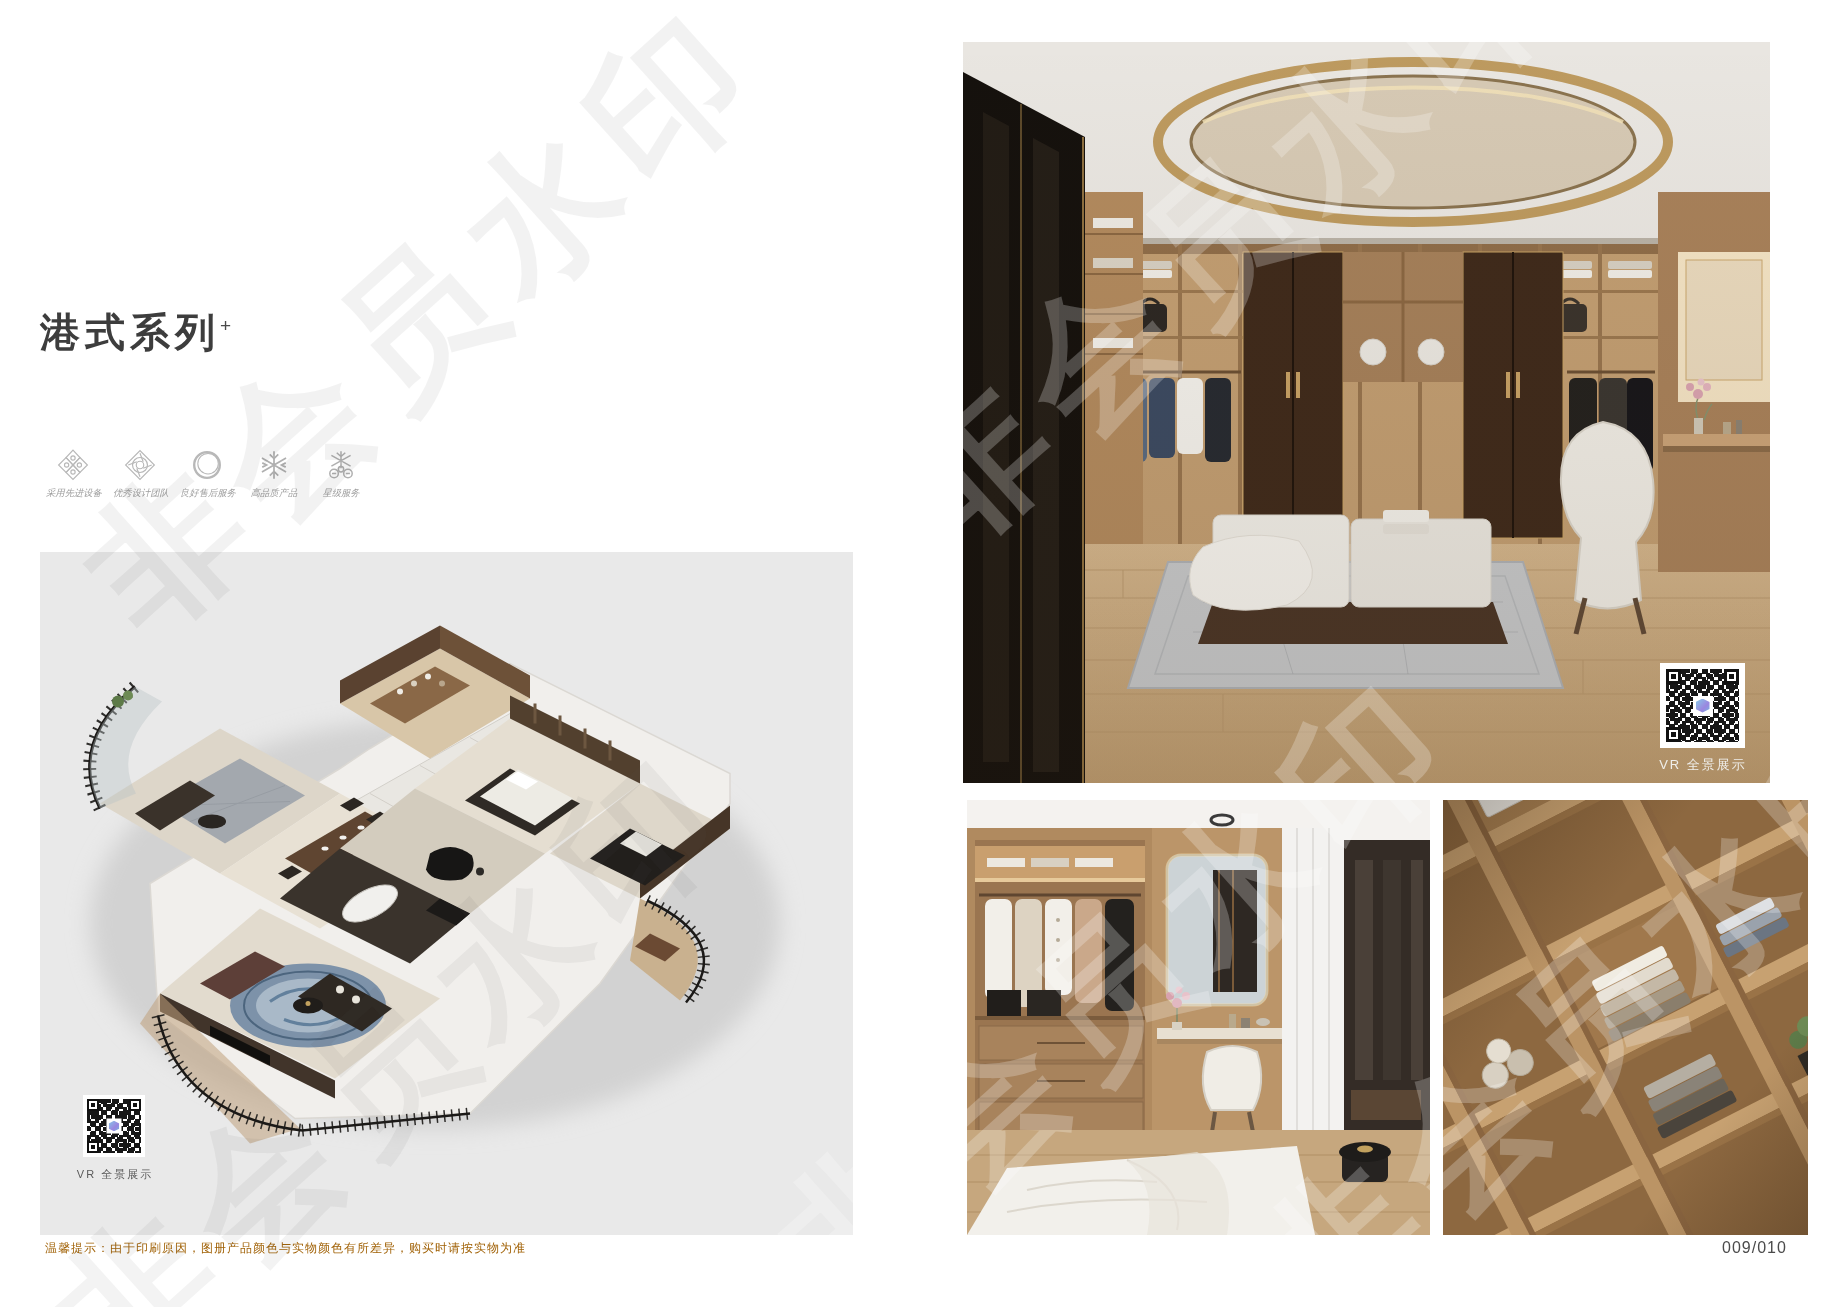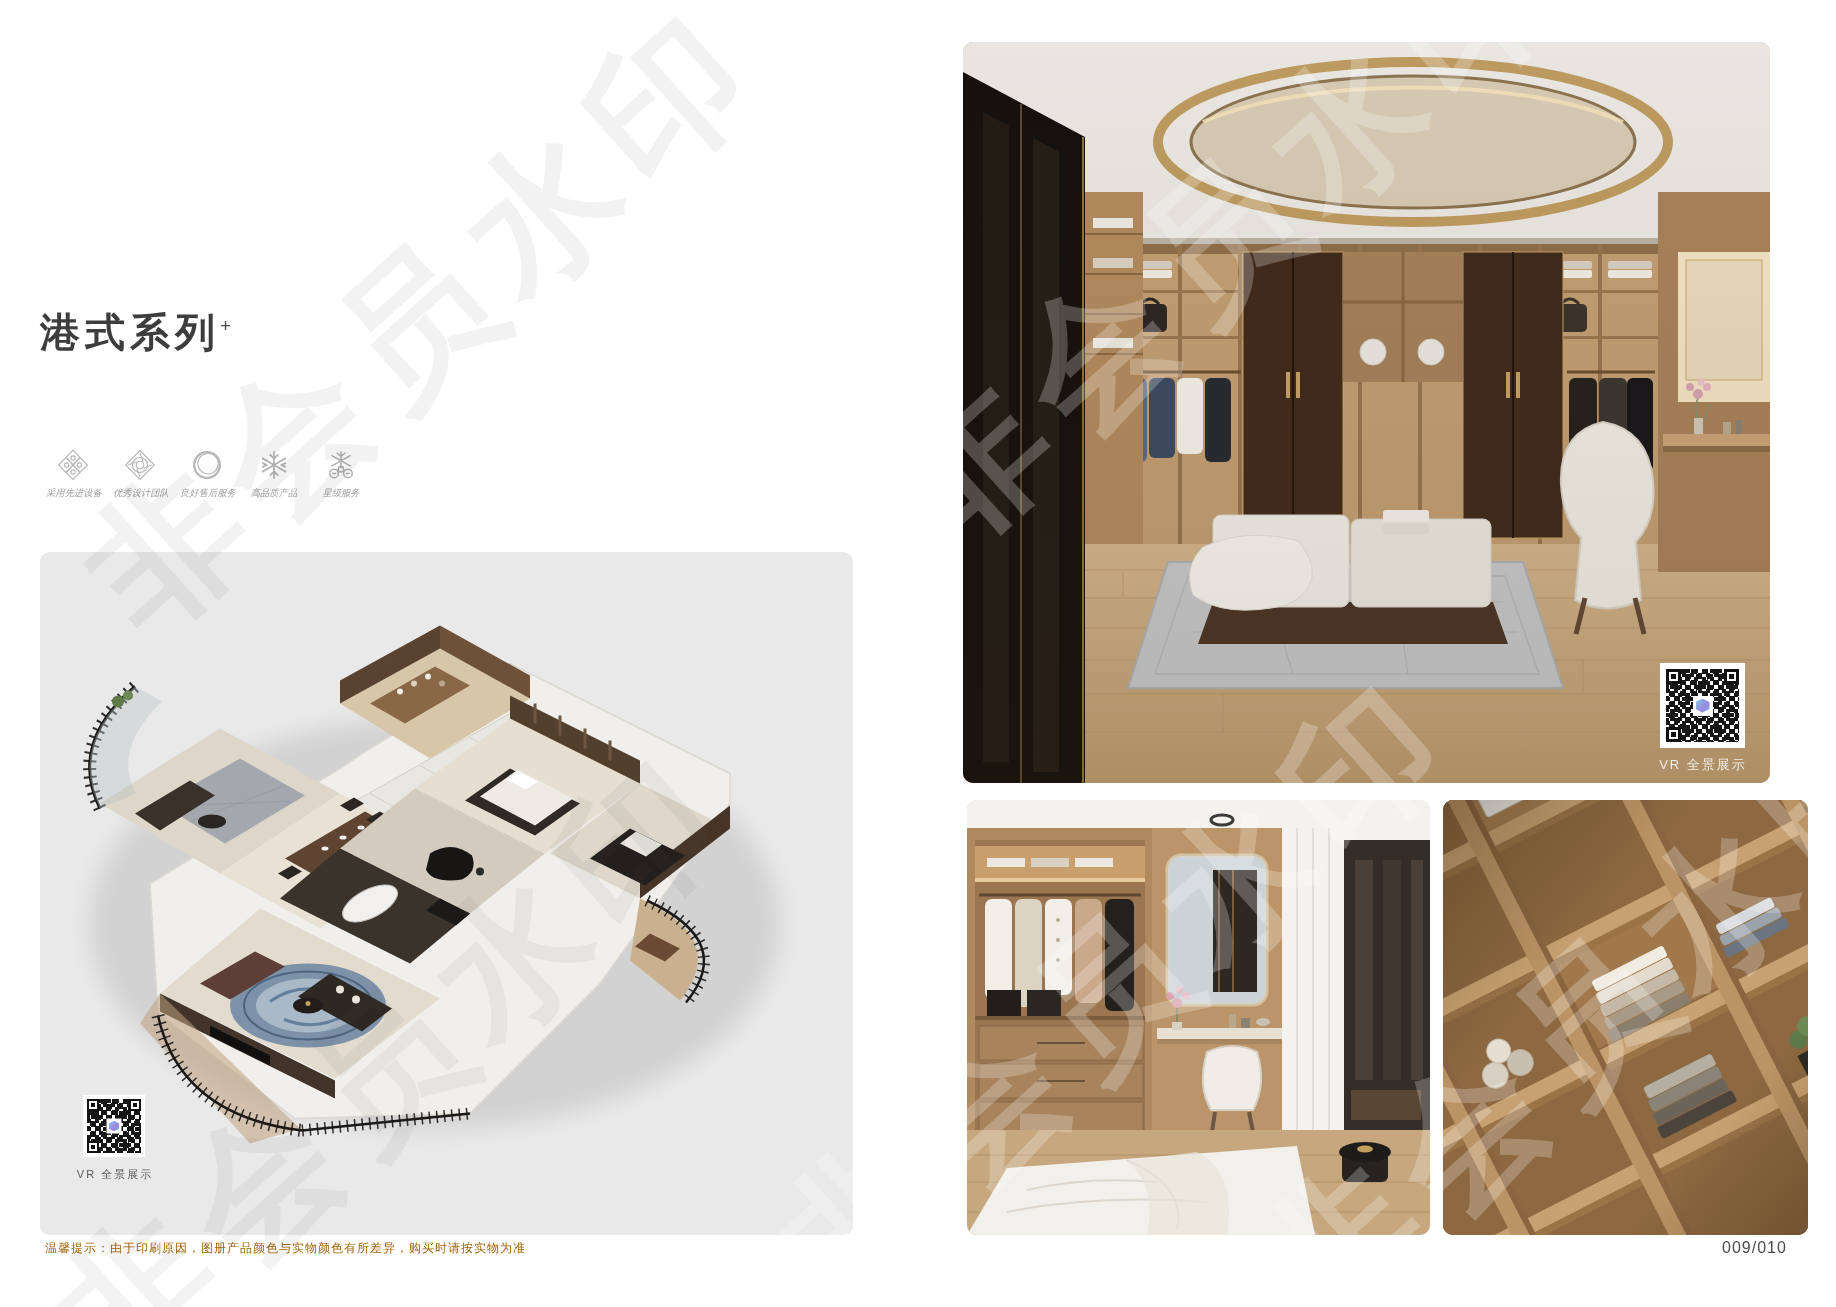--- a/index.html
+++ b/index.html
@@ -14,21 +14,21 @@
   .subtitle sup{font-size:19px;font-weight:400;color:#4a4a4a;letter-spacing:0;}
   .desc{left:46px;top:372px;width:800px;font-size:15px;line-height:30px;color:#8d8d8d;
         text-align:justify;}
   .features{left:44px;top:449px;display:flex;font-style:italic;}
   .feature{width:58px;margin-right:9px;text-align:center;}
   .feature svg{display:block;margin:0 auto;}
   .feature .flabel{display:block;margin-top:6px;font-size:10px;color:#9e9e9e;
         white-space:nowrap;transform:scale(.93);transform-origin:center top;}
 
   
-  .photo{position:absolute;overflow:hidden;background:#d8d2c9;border-radius:10px;}
+  .photo{position:absolute;overflow:hidden;background:#d8d2c9;}
   .photo svg{display:block;width:100%;height:100%;}
   .fp{left:40px;top:552px;width:813px;height:683px;background:#e9e9e9;}
   .main-photo{left:963px;top:42px;width:807px;height:741px;}
   .dress-photo{left:967px;top:800px;width:463px;height:435px;}
   .shelf-photo{left:1443px;top:800px;width:365px;height:435px;}
 
   
   .qr{position:absolute;background:#fff;box-sizing:border-box;}
   .qr-inner{position:relative;width:100%;height:100%;background-color:#fff;
     background-image:

